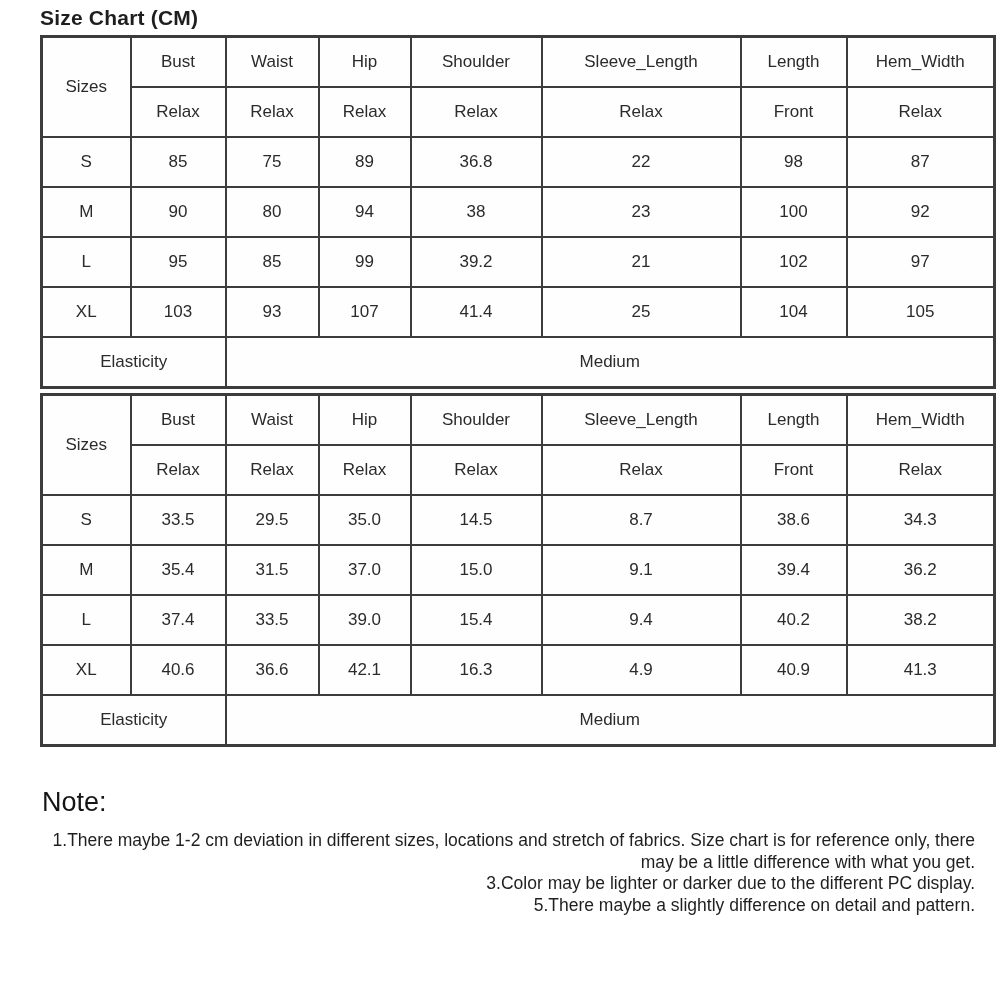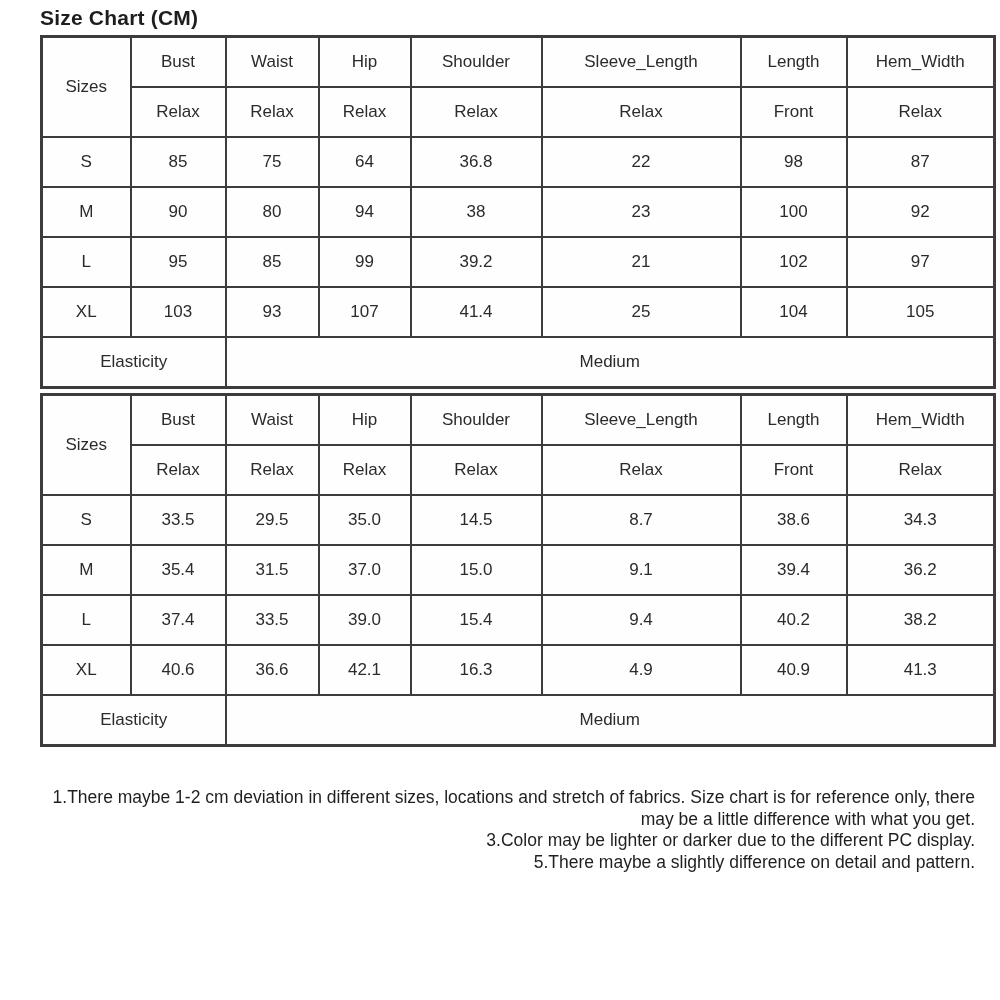--- a/index.html
+++ b/index.html
@@ -96,21 +96,21 @@
           <td>Relax</td>
           <td>Relax</td>
           <td>Relax</td>
           <td>Front</td>
           <td>Relax</td>
         </tr>
         <tr>
           <td>S</td>
           <td>85</td>
           <td>75</td>
-          <td>64</td>
+          <td>89</td>
           <td>36.8</td>
           <td>22</td>
           <td>98</td>
           <td>87</td>
         </tr>
         <tr>
           <td>M</td>
           <td>90</td>
           <td>80</td>
           <td>94</td>
@@ -221,20 +221,21 @@
         </tr>
         <tr>
           <td colspan="2">Elasticity</td>
           <td colspan="6">Medium</td>
         </tr>
       </tbody>
     </table>
   </div>
 
   <div class="note-section">
+    <div class="note-heading">Note:</div>
     <div class="note-list">
       <p class="note-item">1.There maybe 1-2 cm deviation in different sizes, locations and stretch of fabrics. Size chart is for reference only, there may be a little difference with what you get.</p>
       <p class="note-item">3.Color may be lighter or darker due to the different PC display.</p>
       <p class="note-item">5.There maybe a slightly difference on detail and pattern.</p>
     </div>
   </div>
 
 </div>
 
 </body></html>

